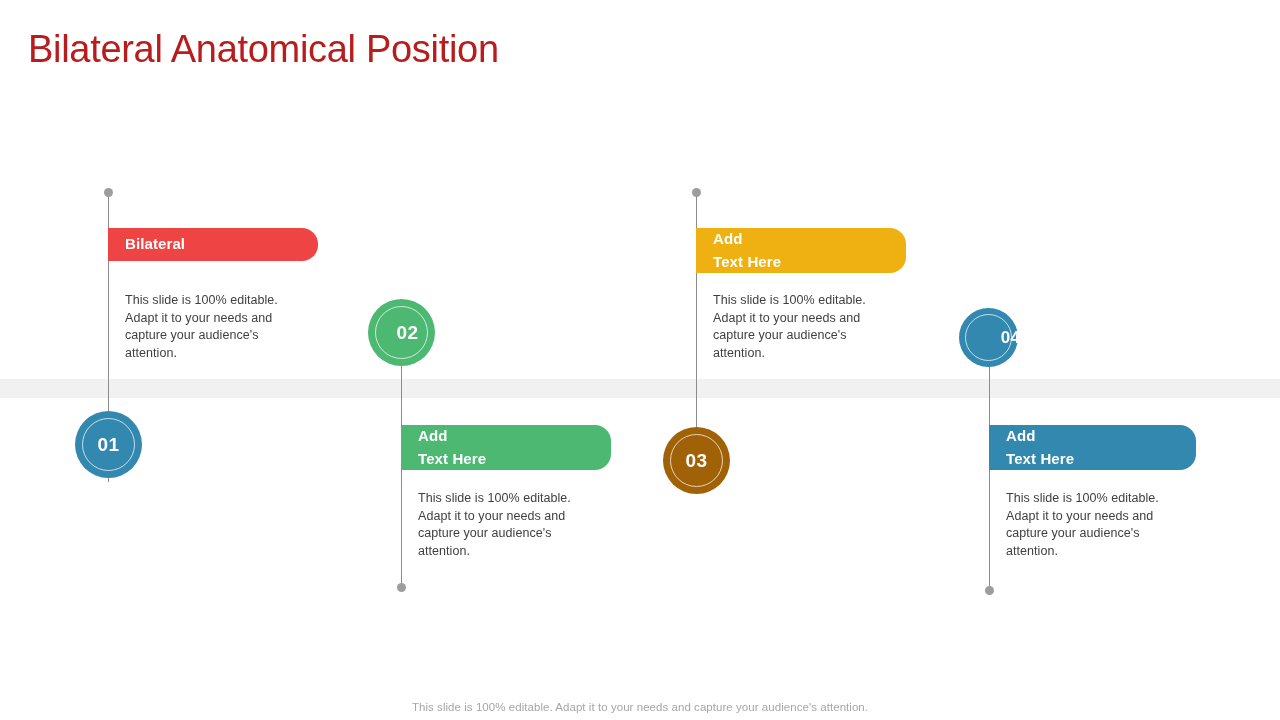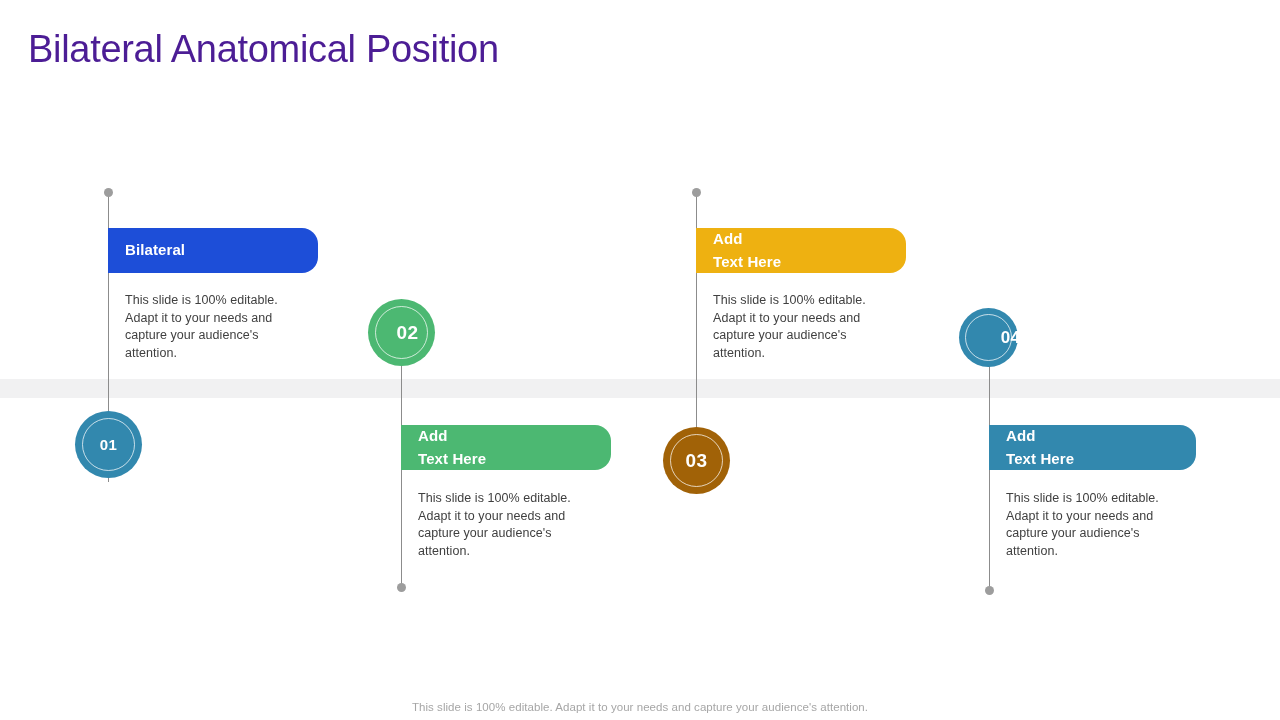--- a/index.html
+++ b/index.html
@@ -25,21 +25,21 @@
   }
 
   
   .page-title {
     position: absolute;
     left: 28px;
     top: 26px;
     font-size: 38px;
     font-weight: 400;
     letter-spacing: -0.3px;
-    color: #4c1d95;
+    color: #b91c1c;
     line-height: 46px;
     white-space: nowrap;
   }
 
   
   .gray-band {
     position: absolute;
     left: 0;
     top: 379px;
     width: 1280px;
@@ -140,29 +140,29 @@
 <div class="slide">
 
   <div class="page-title">Bilateral Anatomical Position</div>
 
   <div class="gray-band"></div>
 
   <div class="col" style="left:108px;">
     <div class="axis-line" style="top:192px; height:290px;"></div>
     <div class="axis-dot" style="top:188px;"></div>
 
-    <div class="banner" style="left:0px; top:228px; width:210px; height:45px; background:#1d4ed8;">
+    <div class="banner" style="left:0px; top:228px; width:210px; height:33px; background:#ef4444;">
       <div class="bline">Bilateral</div>
     </div>
 
     <div class="body-text" style="left:17px; top:292px; width:166px;">This slide is 100% editable. Adapt it to your needs and capture your audience's attention.</div>
 
     <div class="badge" style="left:-33px; top:411px; width:67px; height:67px; background:#3288ae;">
       <div class="ring" style="left:7px; top:7px; width:53px; height:53px;"></div>
-      <div class="num" style="font-size:15px;">01</div>
+      <div class="num" style="font-size:19px;">01</div>
     </div>
   </div>
 
   <div class="col" style="left:401px;">
     <div class="axis-line" style="top:330px; height:258px;"></div>
     <div class="axis-dot" style="top:583px;"></div>
 
     <div class="badge" style="left:-33px; top:299px; width:67px; height:67px; background:#4cb872;">
       <div class="ring" style="left:7px; top:7px; width:53px; height:53px;"></div>
       <div class="num" style="font-size:19px;margin-left:12px;">02</div>

